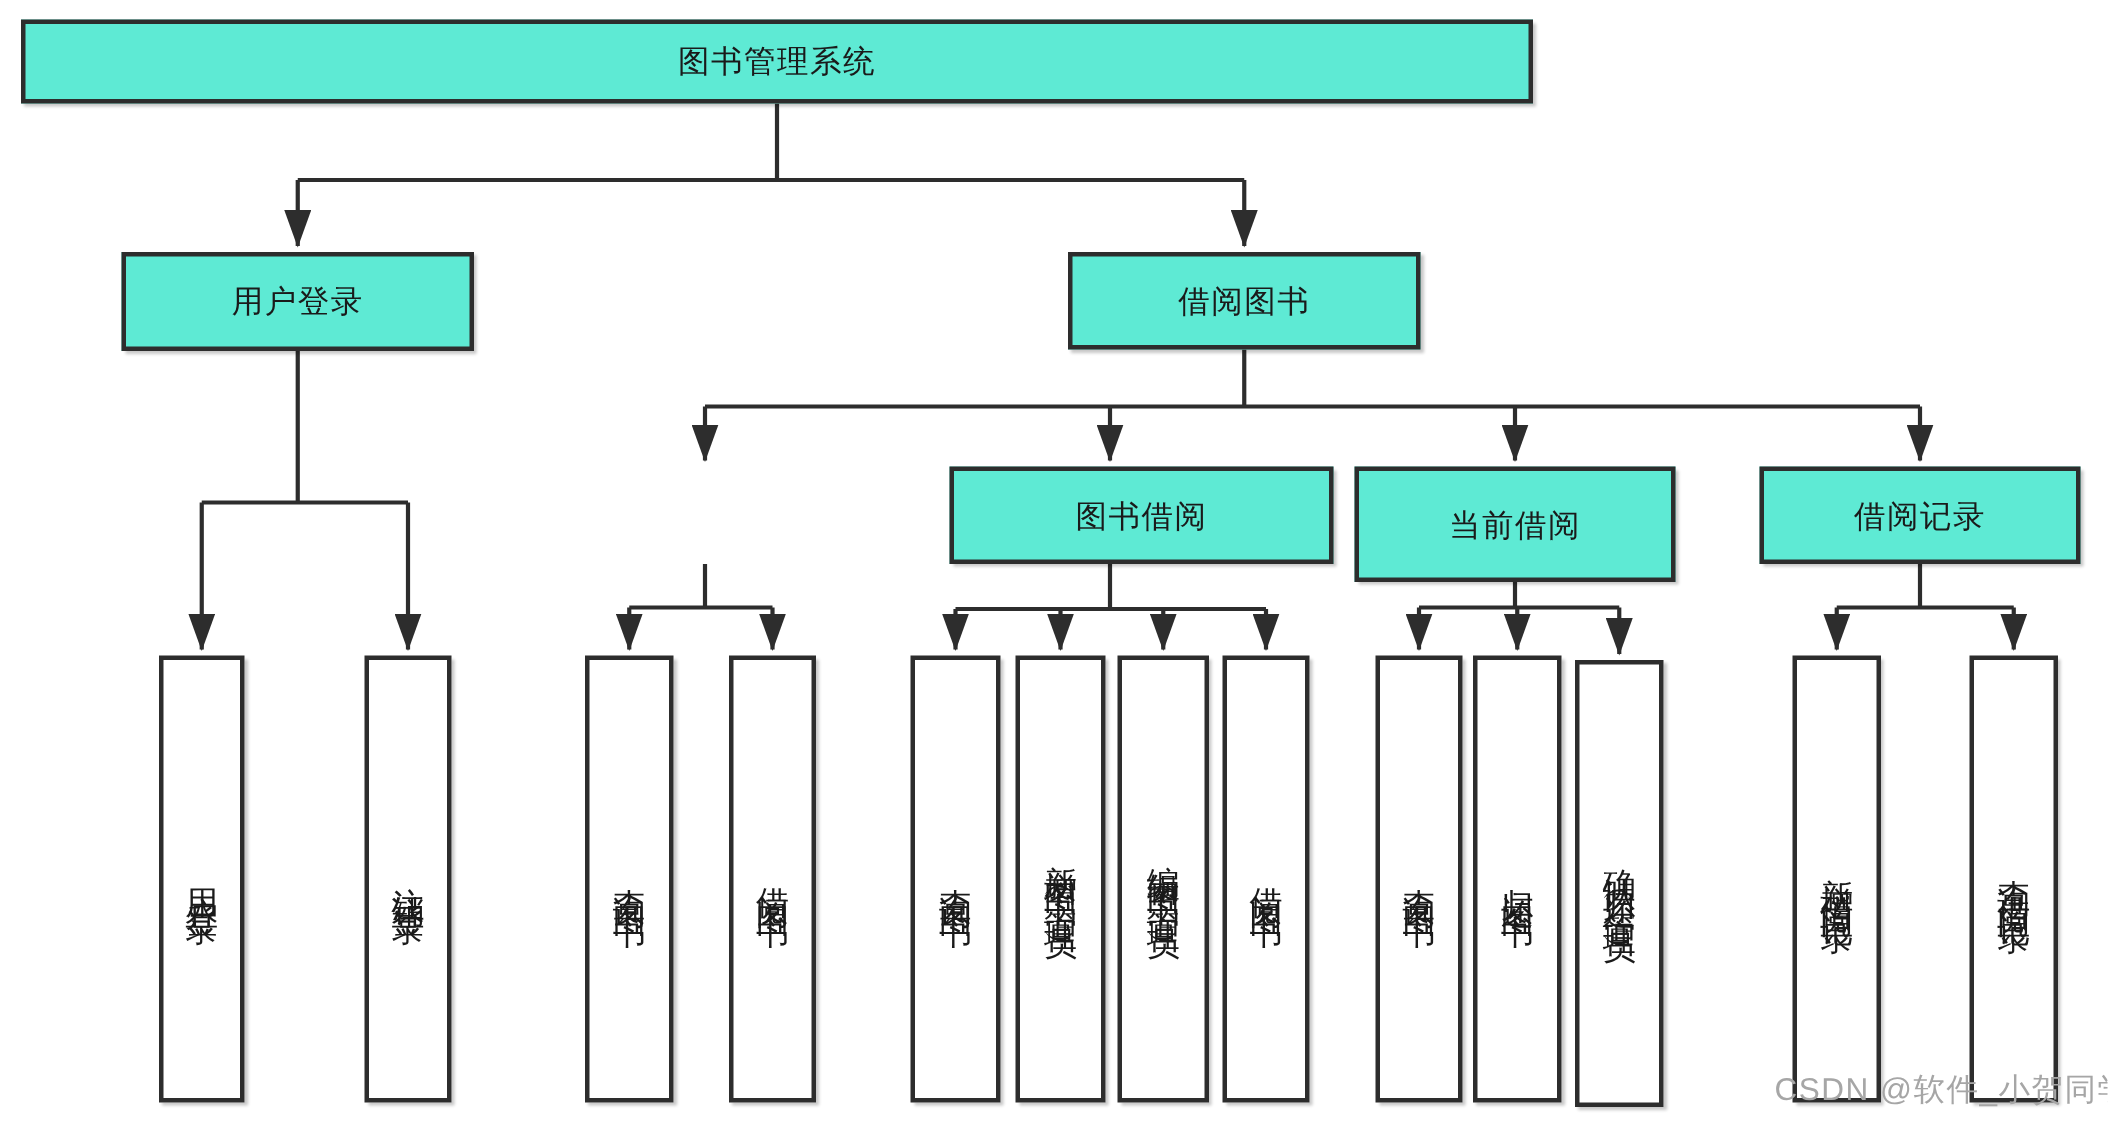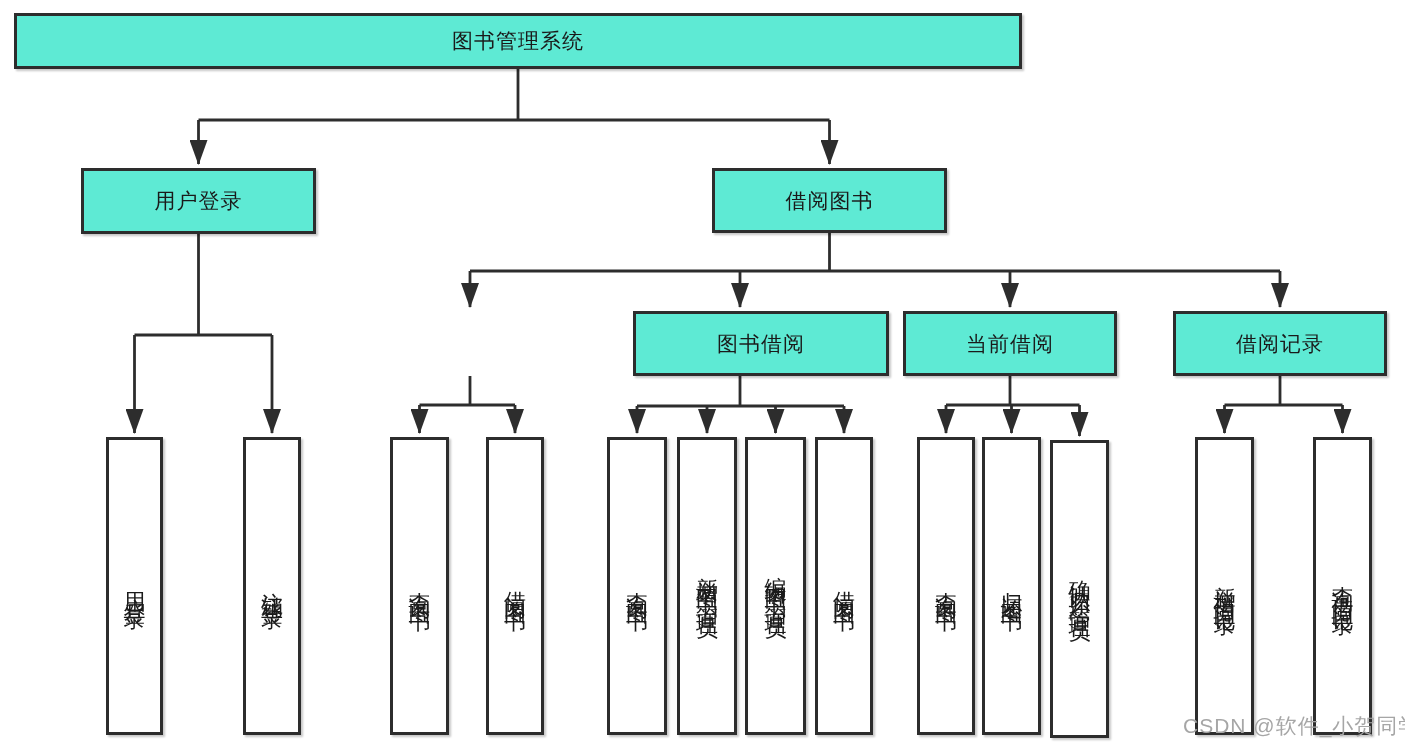--- a/index.html
+++ b/index.html
@@ -127,21 +127,21 @@
     <path class="ln" d="M1224.5,405 L1224.5,433" marker-end="url(#arrow)"></path>
     <path class="ln" d="M1342.5,405 L1342.5,433" marker-end="url(#arrow)"></path>
   </svg>
 
   <div class="hnode" style="left:14px; top:13px; width:1008px; height:56px;">图书管理系统</div>
 
   <div class="hnode" style="left:81px; top:168px; width:235px; height:66px;">用户登录</div>
   <div class="hnode" style="left:712px; top:168px; width:235px; height:65px;">借阅图书</div>
 
   <div class="hnode" style="left:633px; top:311px; width:256px; height:65px;">图书借阅</div>
-  <div class="hnode" style="left:903px; top:311px; width:214px; height:65px;">当前借阅</div>
+  <div class="hnode" style="left:903px; top:311px; width:214px; height:77px;">当前借阅</div>
   <div class="hnode" style="left:1173px; top:311px; width:214px; height:65px;">借阅记录</div>
 
   <div class="leaf" style="left:106px; width:57px;">
     <span class="vtext">用户登录</span>
   </div>
   <div class="leaf" style="left:243px; width:58px;">
     <span class="vtext">注销登录</span>
   </div>
 
   <div class="leaf" style="left:390px; width:59px;">

